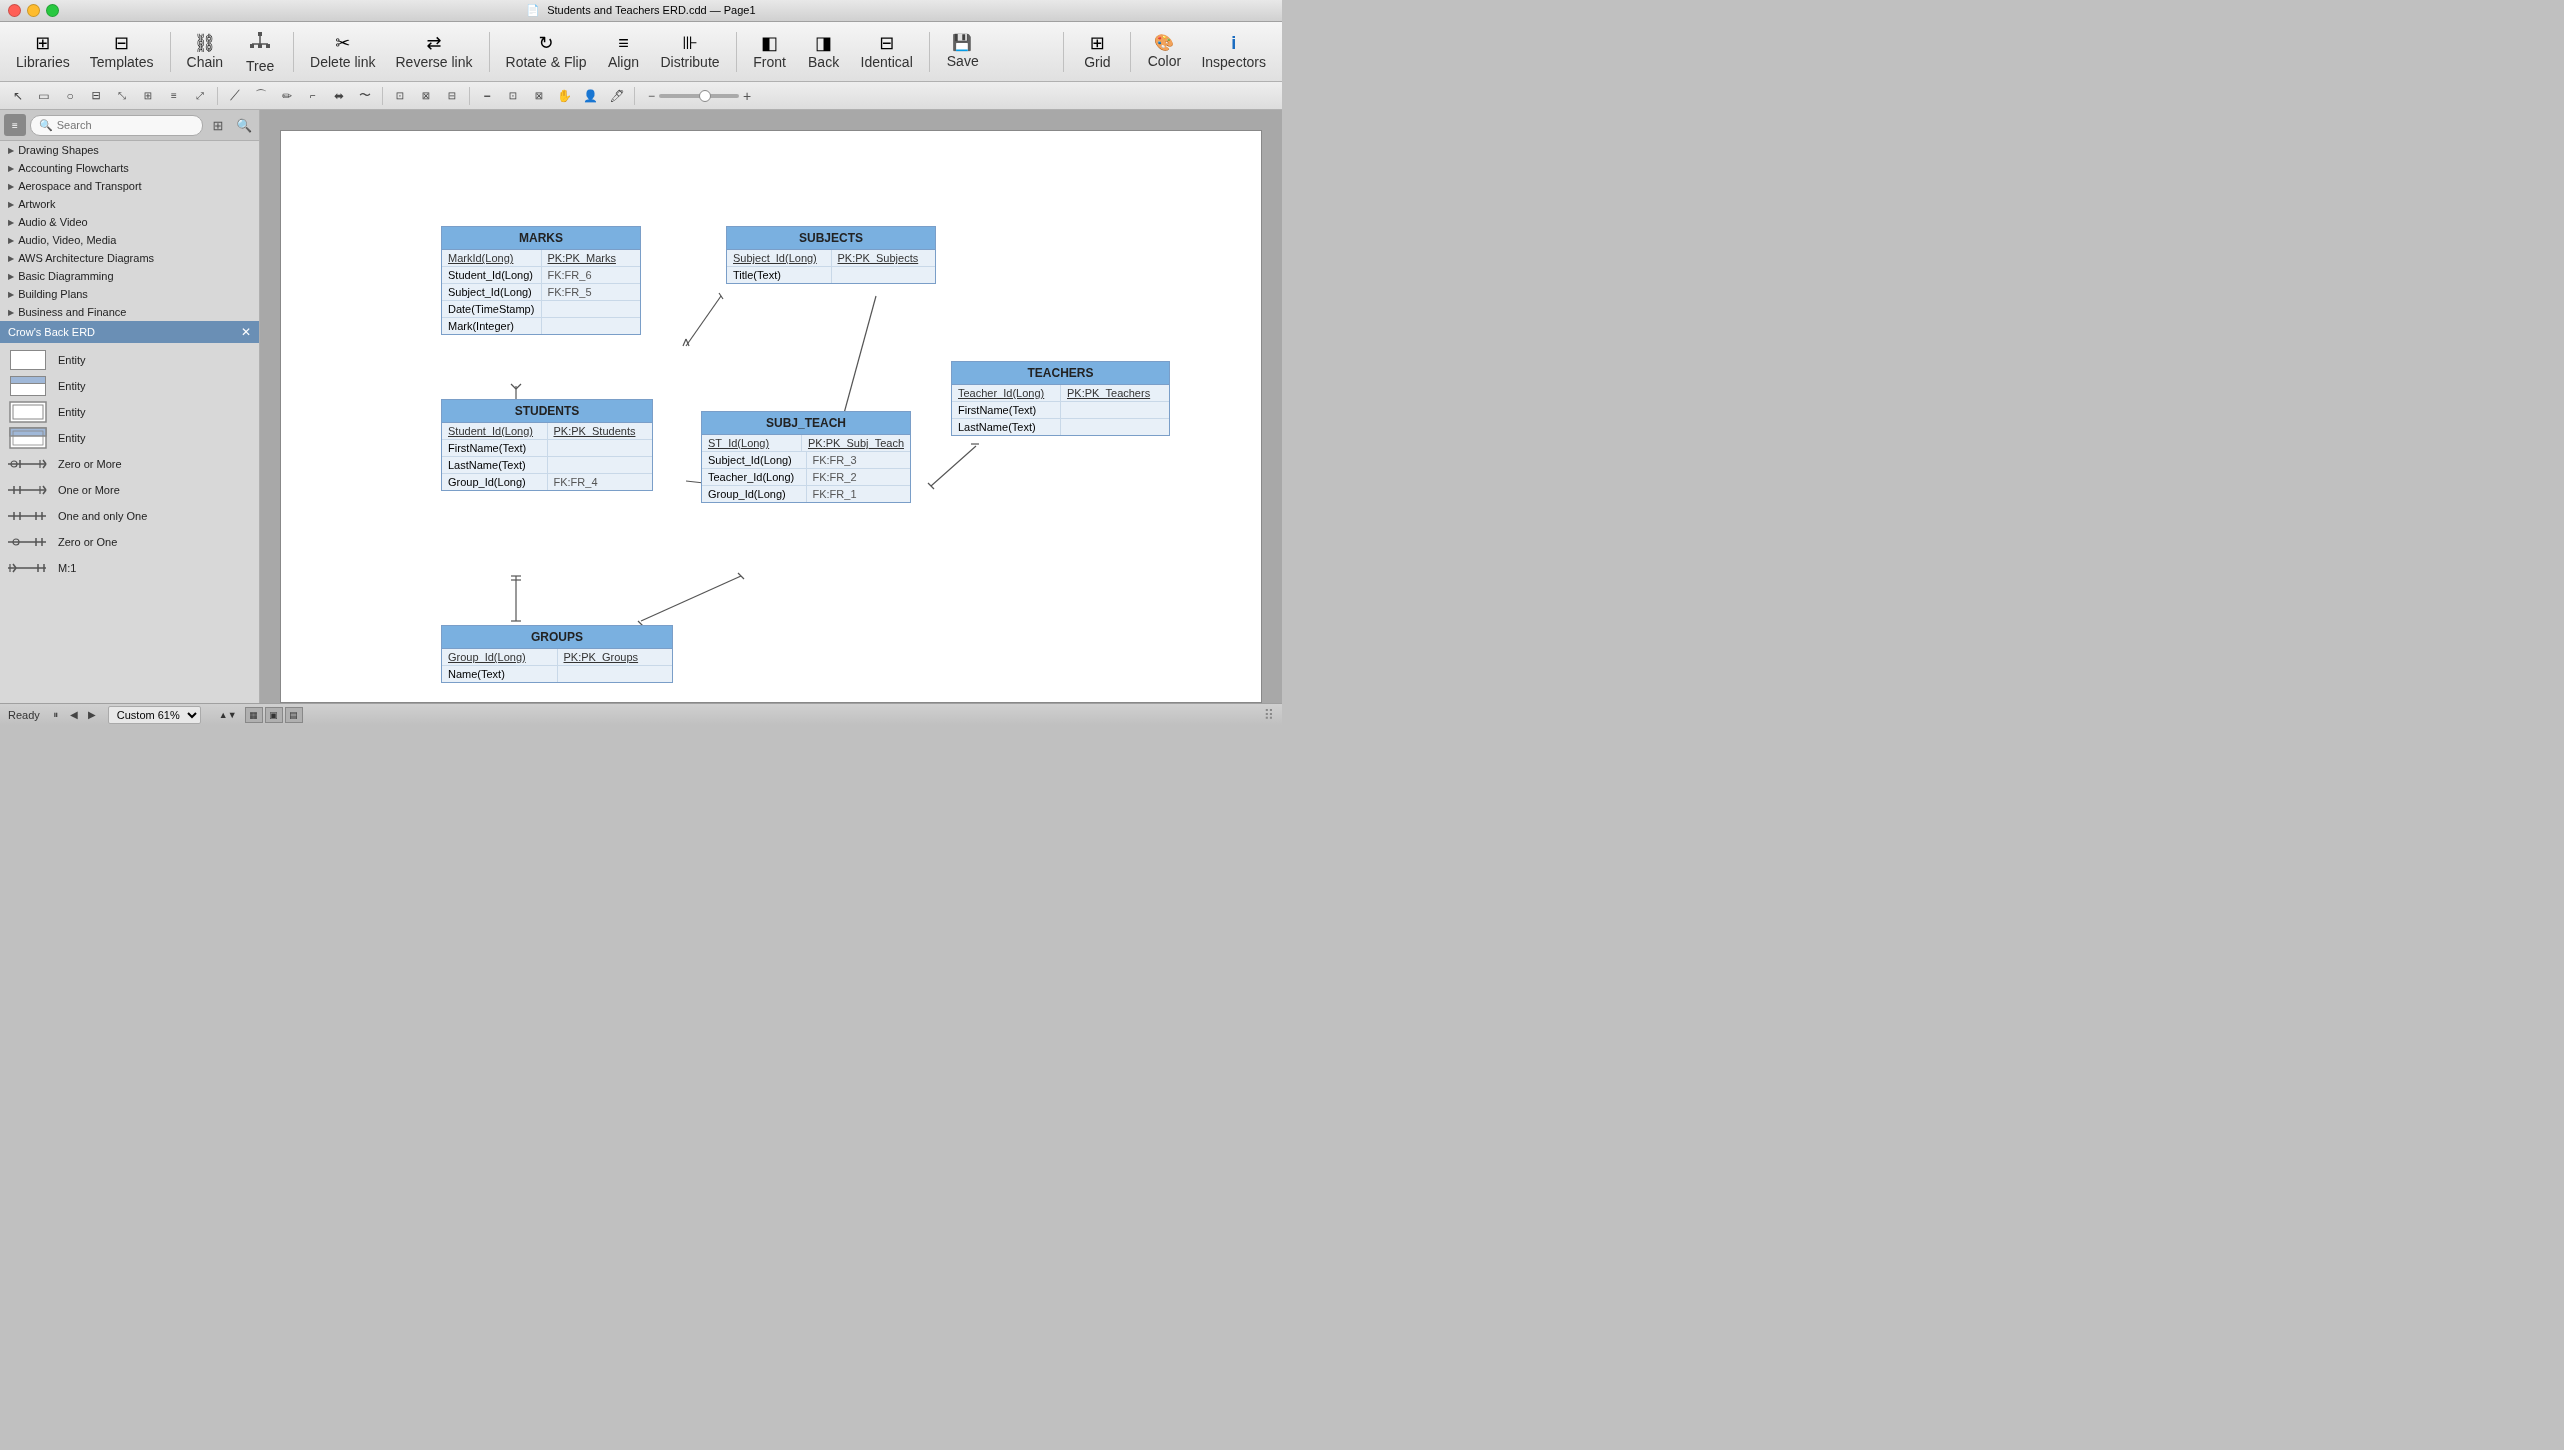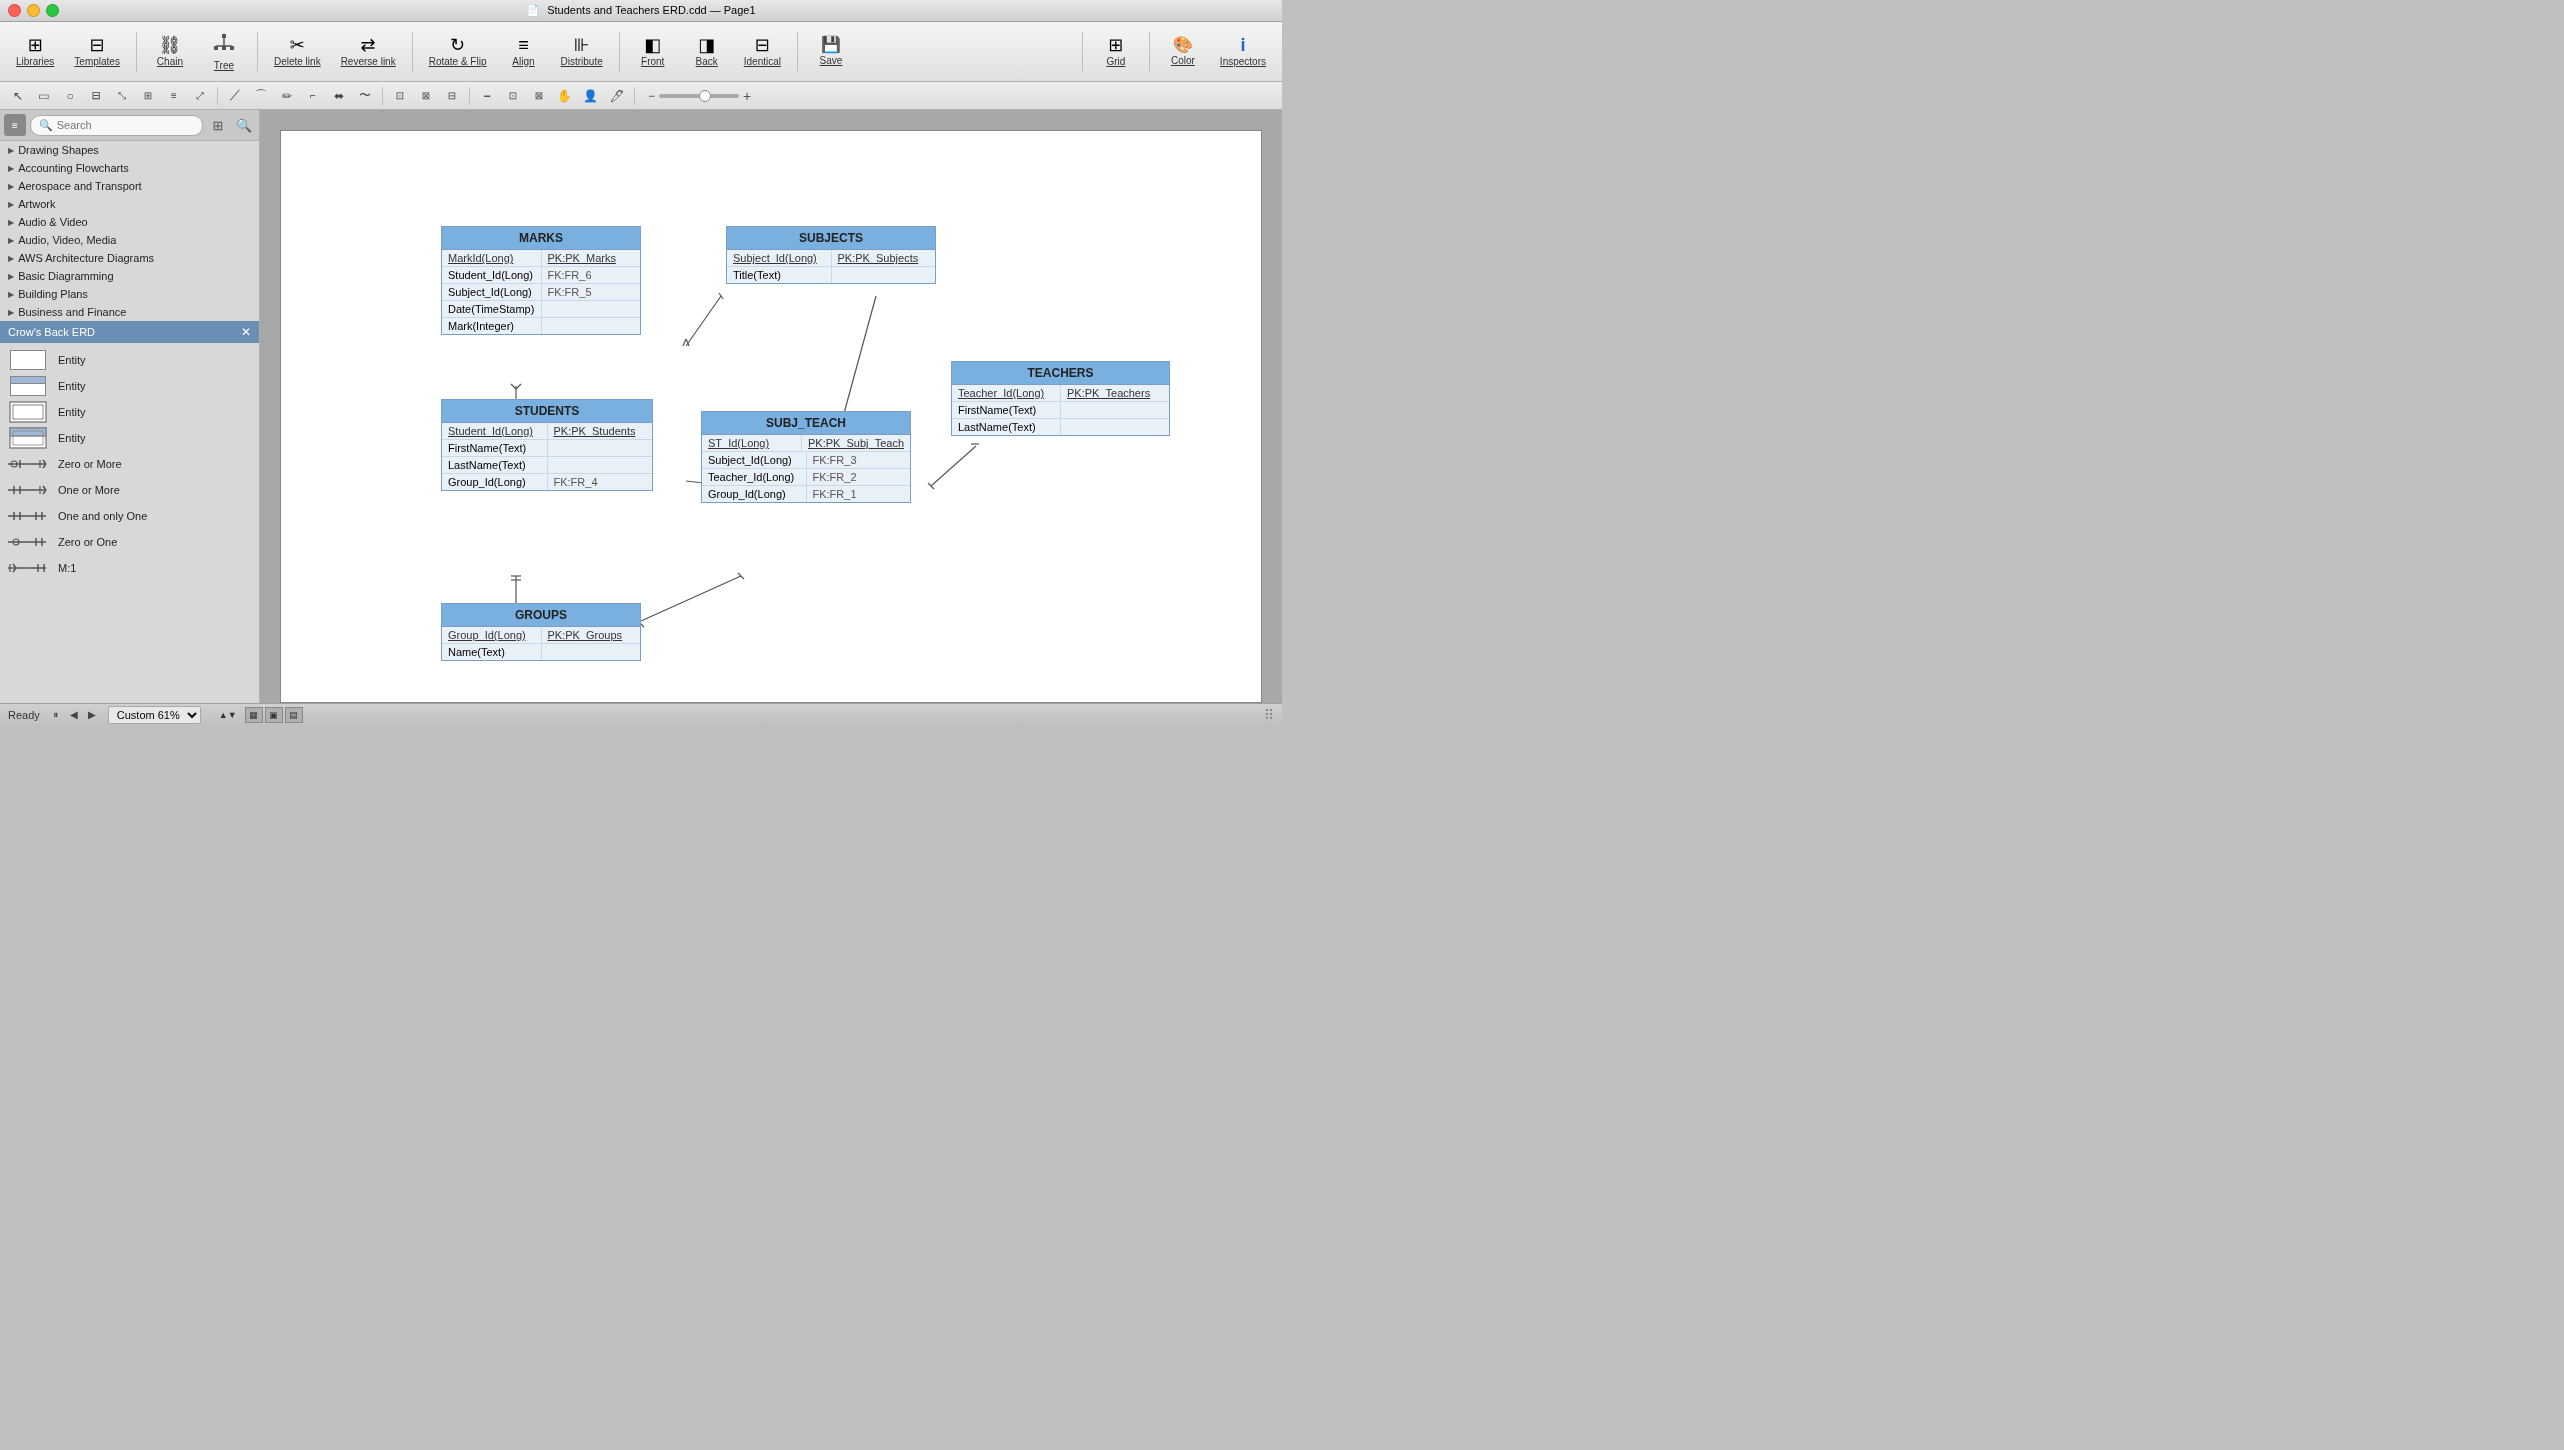--- a/index.html
+++ b/index.html
@@ -46,21 +46,21 @@
       flex-direction: column;
       align-items: center;
       justify-content: center;
       padding: 4px 8px;
       min-width: 50px;
       cursor: pointer;
       border-radius: 4px;
       gap: 2px;
     }
     .tool-btn .icon { font-size: 20px; line-height: 1; }
-    .tool-btn .label { font-size: 10px; color: #333; text-decoration: underline; }
+    .tool-btn .label { font-size: 14px; color: #333; }
     .tool-divider { width: 1px; height: 40px; background: #c0c0c0; margin: 0 4px; }
     .toolbar-spacer { flex: 1; }
 
     
     #toolbar2 {
       background: linear-gradient(to bottom, #eee, #ddd);
       height: 28px;
       display: flex;
       align-items: center;
       padding: 0 6px;
@@ -775,21 +775,21 @@
           <div class="erd-table-row">
             <div class="erd-table-cell">FirstName(Text)</div>
             <div class="erd-table-cell"></div>
           </div>
           <div class="erd-table-row">
             <div class="erd-table-cell">LastName(Text)</div>
             <div class="erd-table-cell"></div>
           </div>
         </div>
 
-        <div class="erd-table" style="left:130px; top:412px; width:200px;">
+        <div class="erd-table" style="left:130px; top:434px; width:232px;">
           <div class="erd-table-header">GROUPS</div>
           <div class="erd-table-row">
             <div class="erd-table-cell pk-cell">Group_Id(Long)</div>
             <div class="erd-table-cell pk-cell">PK:PK_Groups</div>
           </div>
           <div class="erd-table-row">
             <div class="erd-table-cell">Name(Text)</div>
             <div class="erd-table-cell"></div>
           </div>
         </div>

